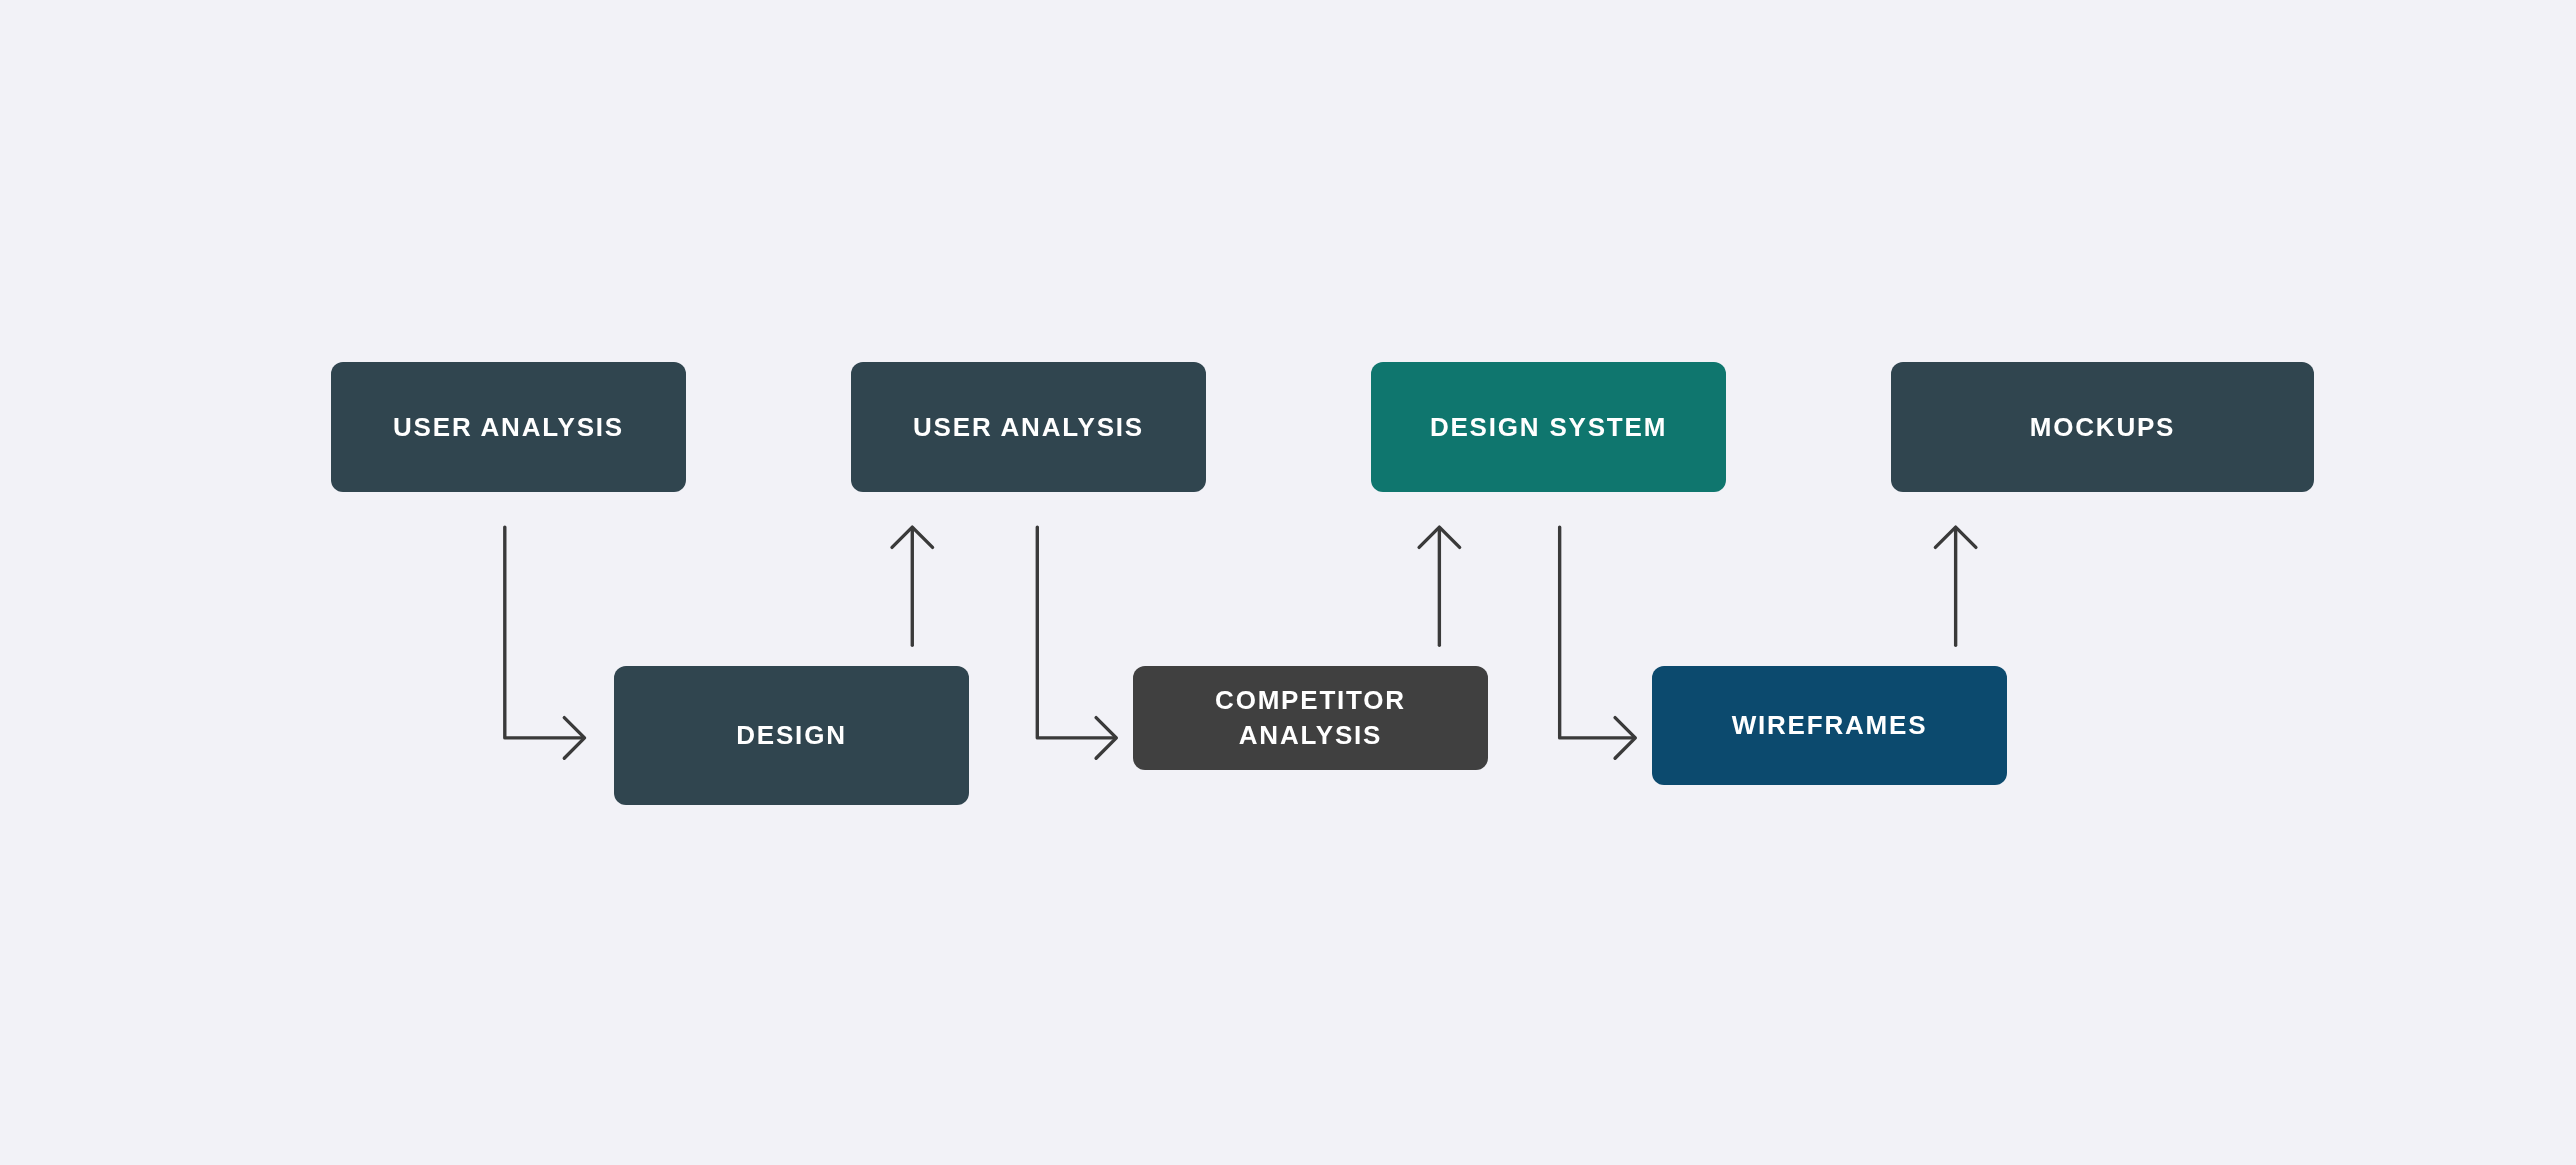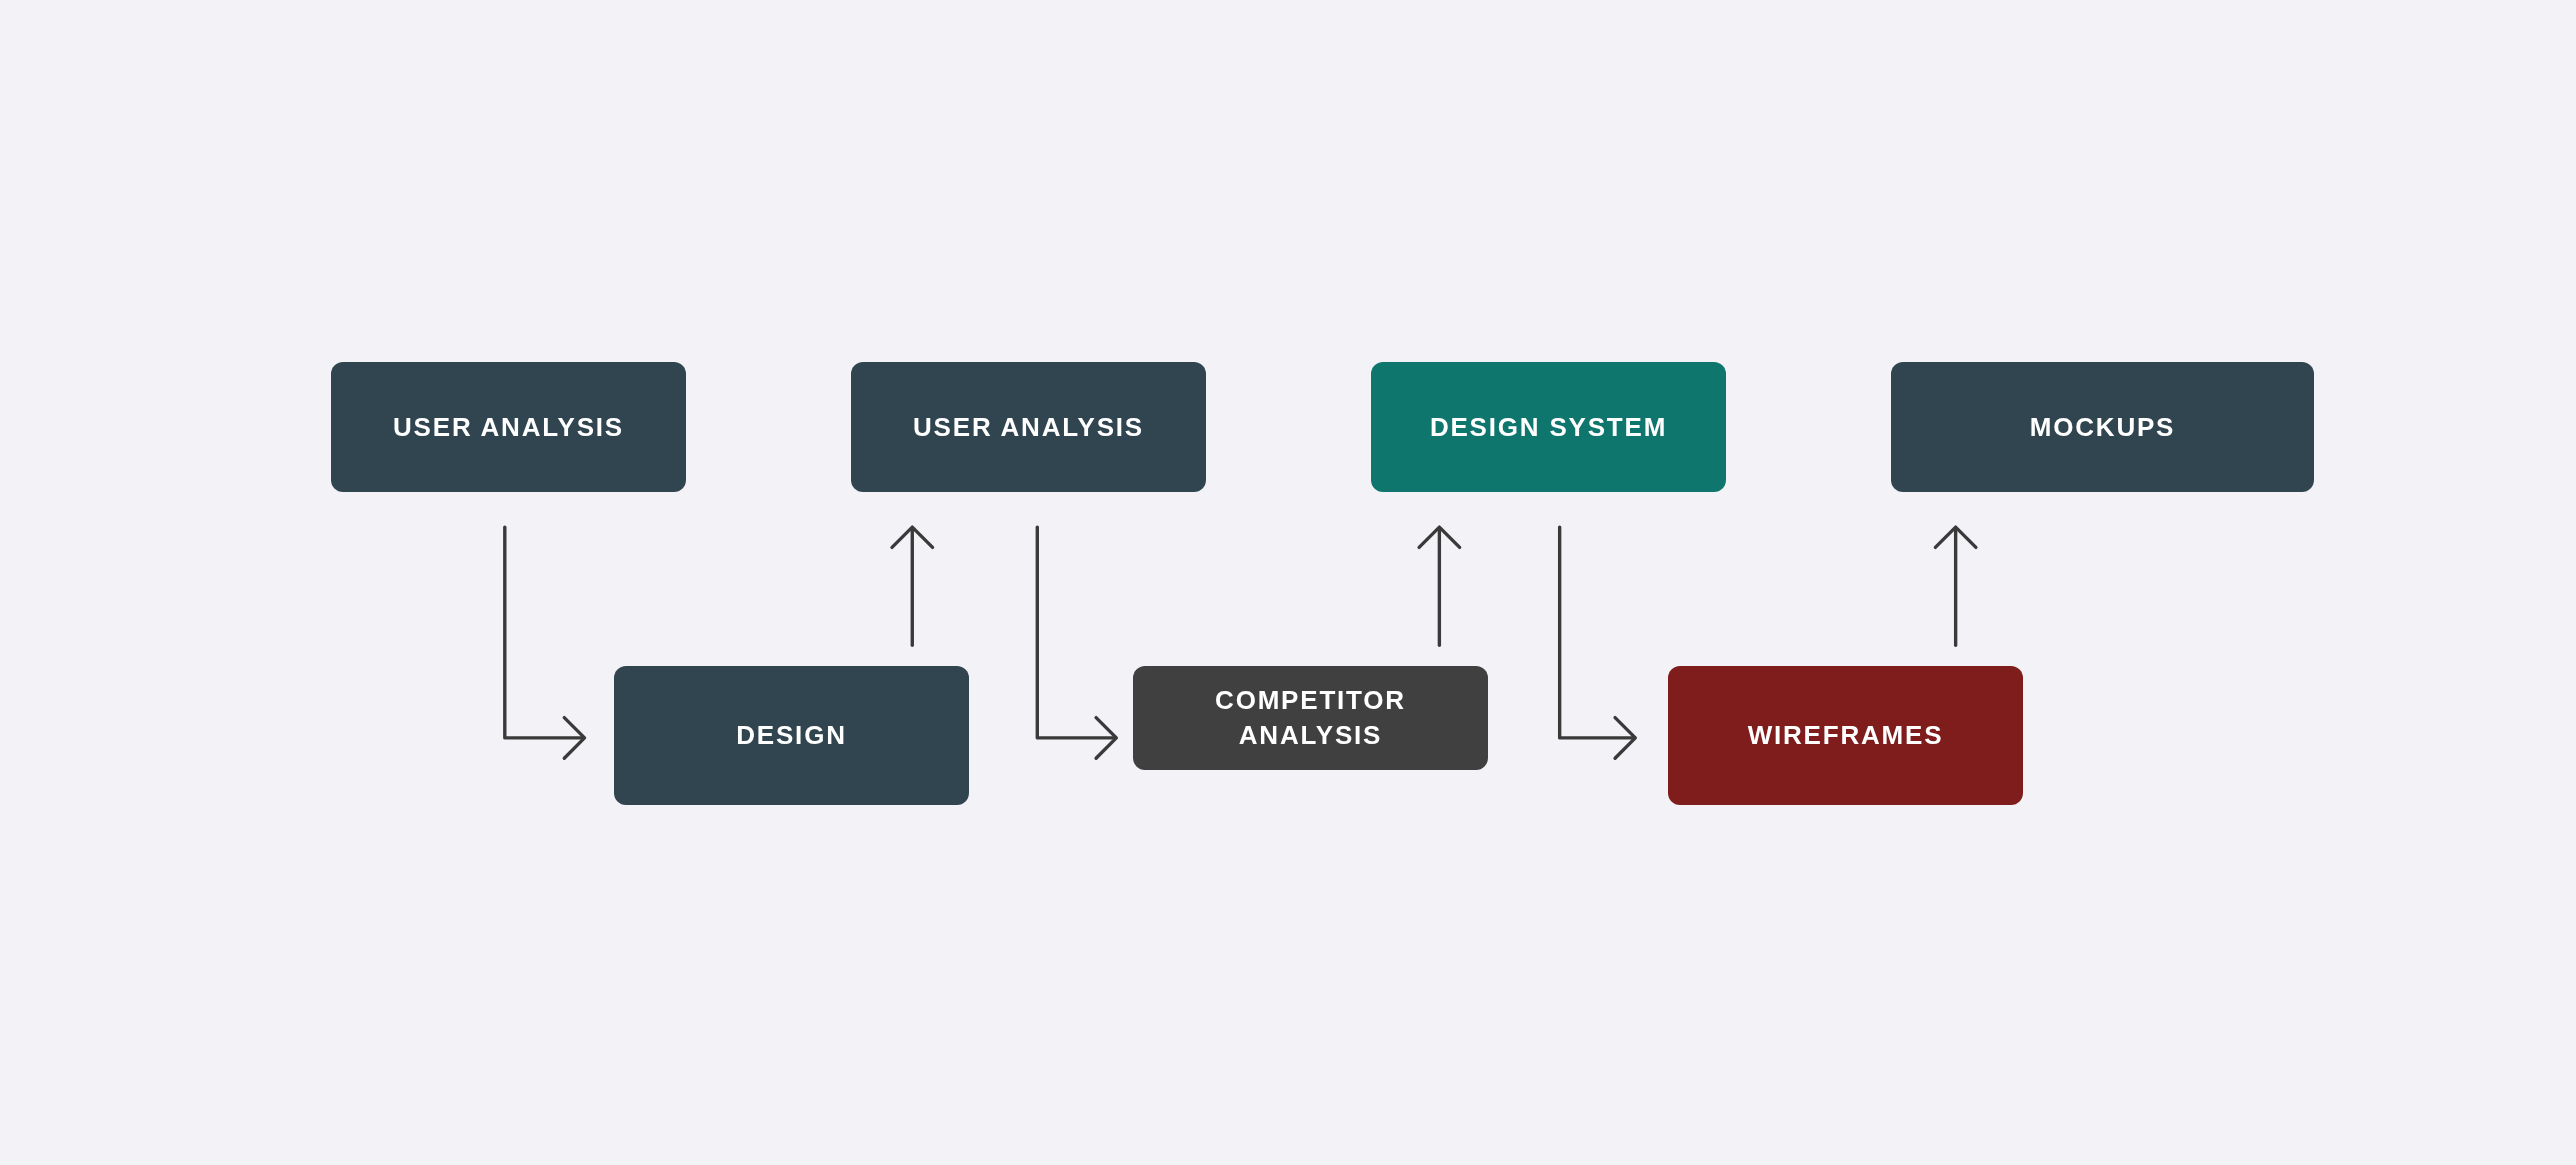--- a/index.html
+++ b/index.html
@@ -93,21 +93,21 @@
 
   <div class="node" style="left: 1133px; top: 666px; width: 355px; height: 104px; background: #404040;">
     <span class="node-label" style="color: rgb(255, 255, 255);">COMPETITOR
 ANALYSIS</span>
   </div>
 
   <div class="node" style="left: 1371px; top: 362px; width: 355px; height: 130px; background: #0f766e;">
     <span class="node-label" style="color: rgb(255, 255, 255);">DESIGN SYSTEM</span>
   </div>
 
-  <div class="node" style="left: 1652px; top: 666px; width: 355px; height: 139px; background: #7f1d1d; margin-left: 16px;">
+  <div class="node" style="left: 1652px; top: 666px; width: 355px; height: 119px; background: #0c4a6e;">
     <span class="node-label" style="color: rgb(255, 255, 255);">WIREFRAMES</span>
   </div>
 
   <div class="node" style="left: 1891px; top: 362px; width: 423px; height: 130px; background: rgb(48, 69, 79);">
     <span class="node-label" style="color: rgb(255, 255, 255);">MOCKUPS</span>
   </div>
 
 </div>
 
 

